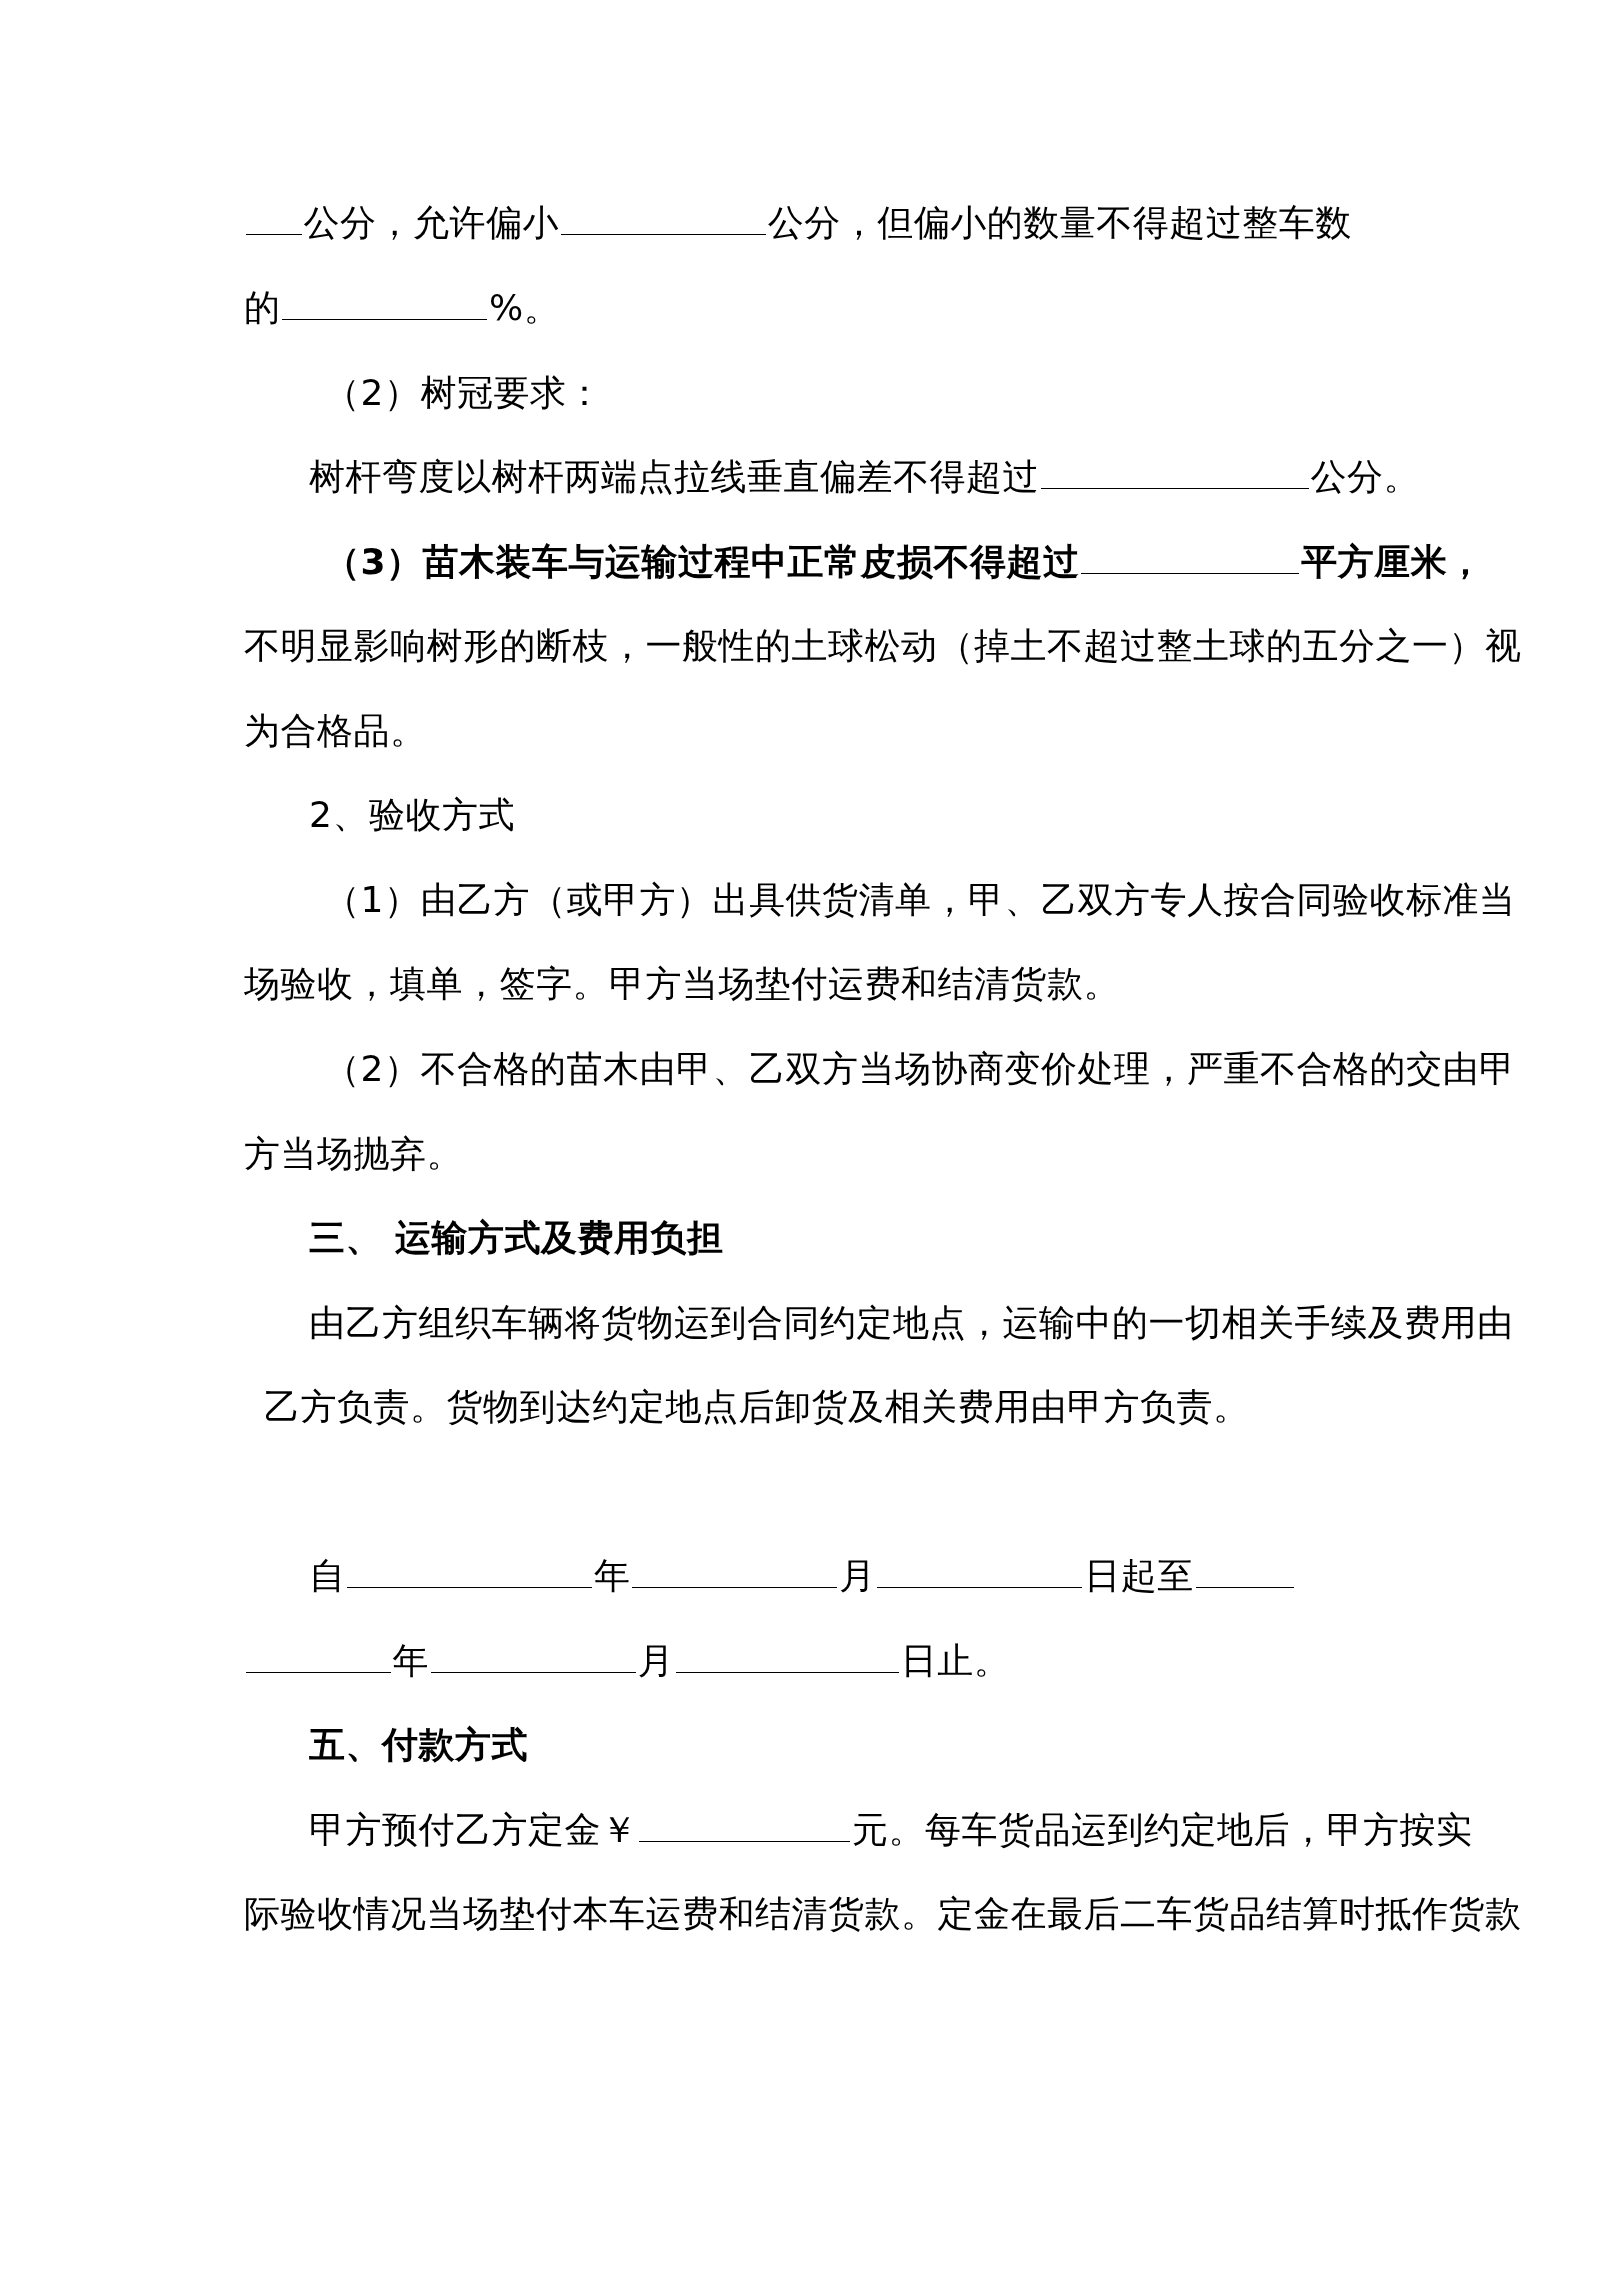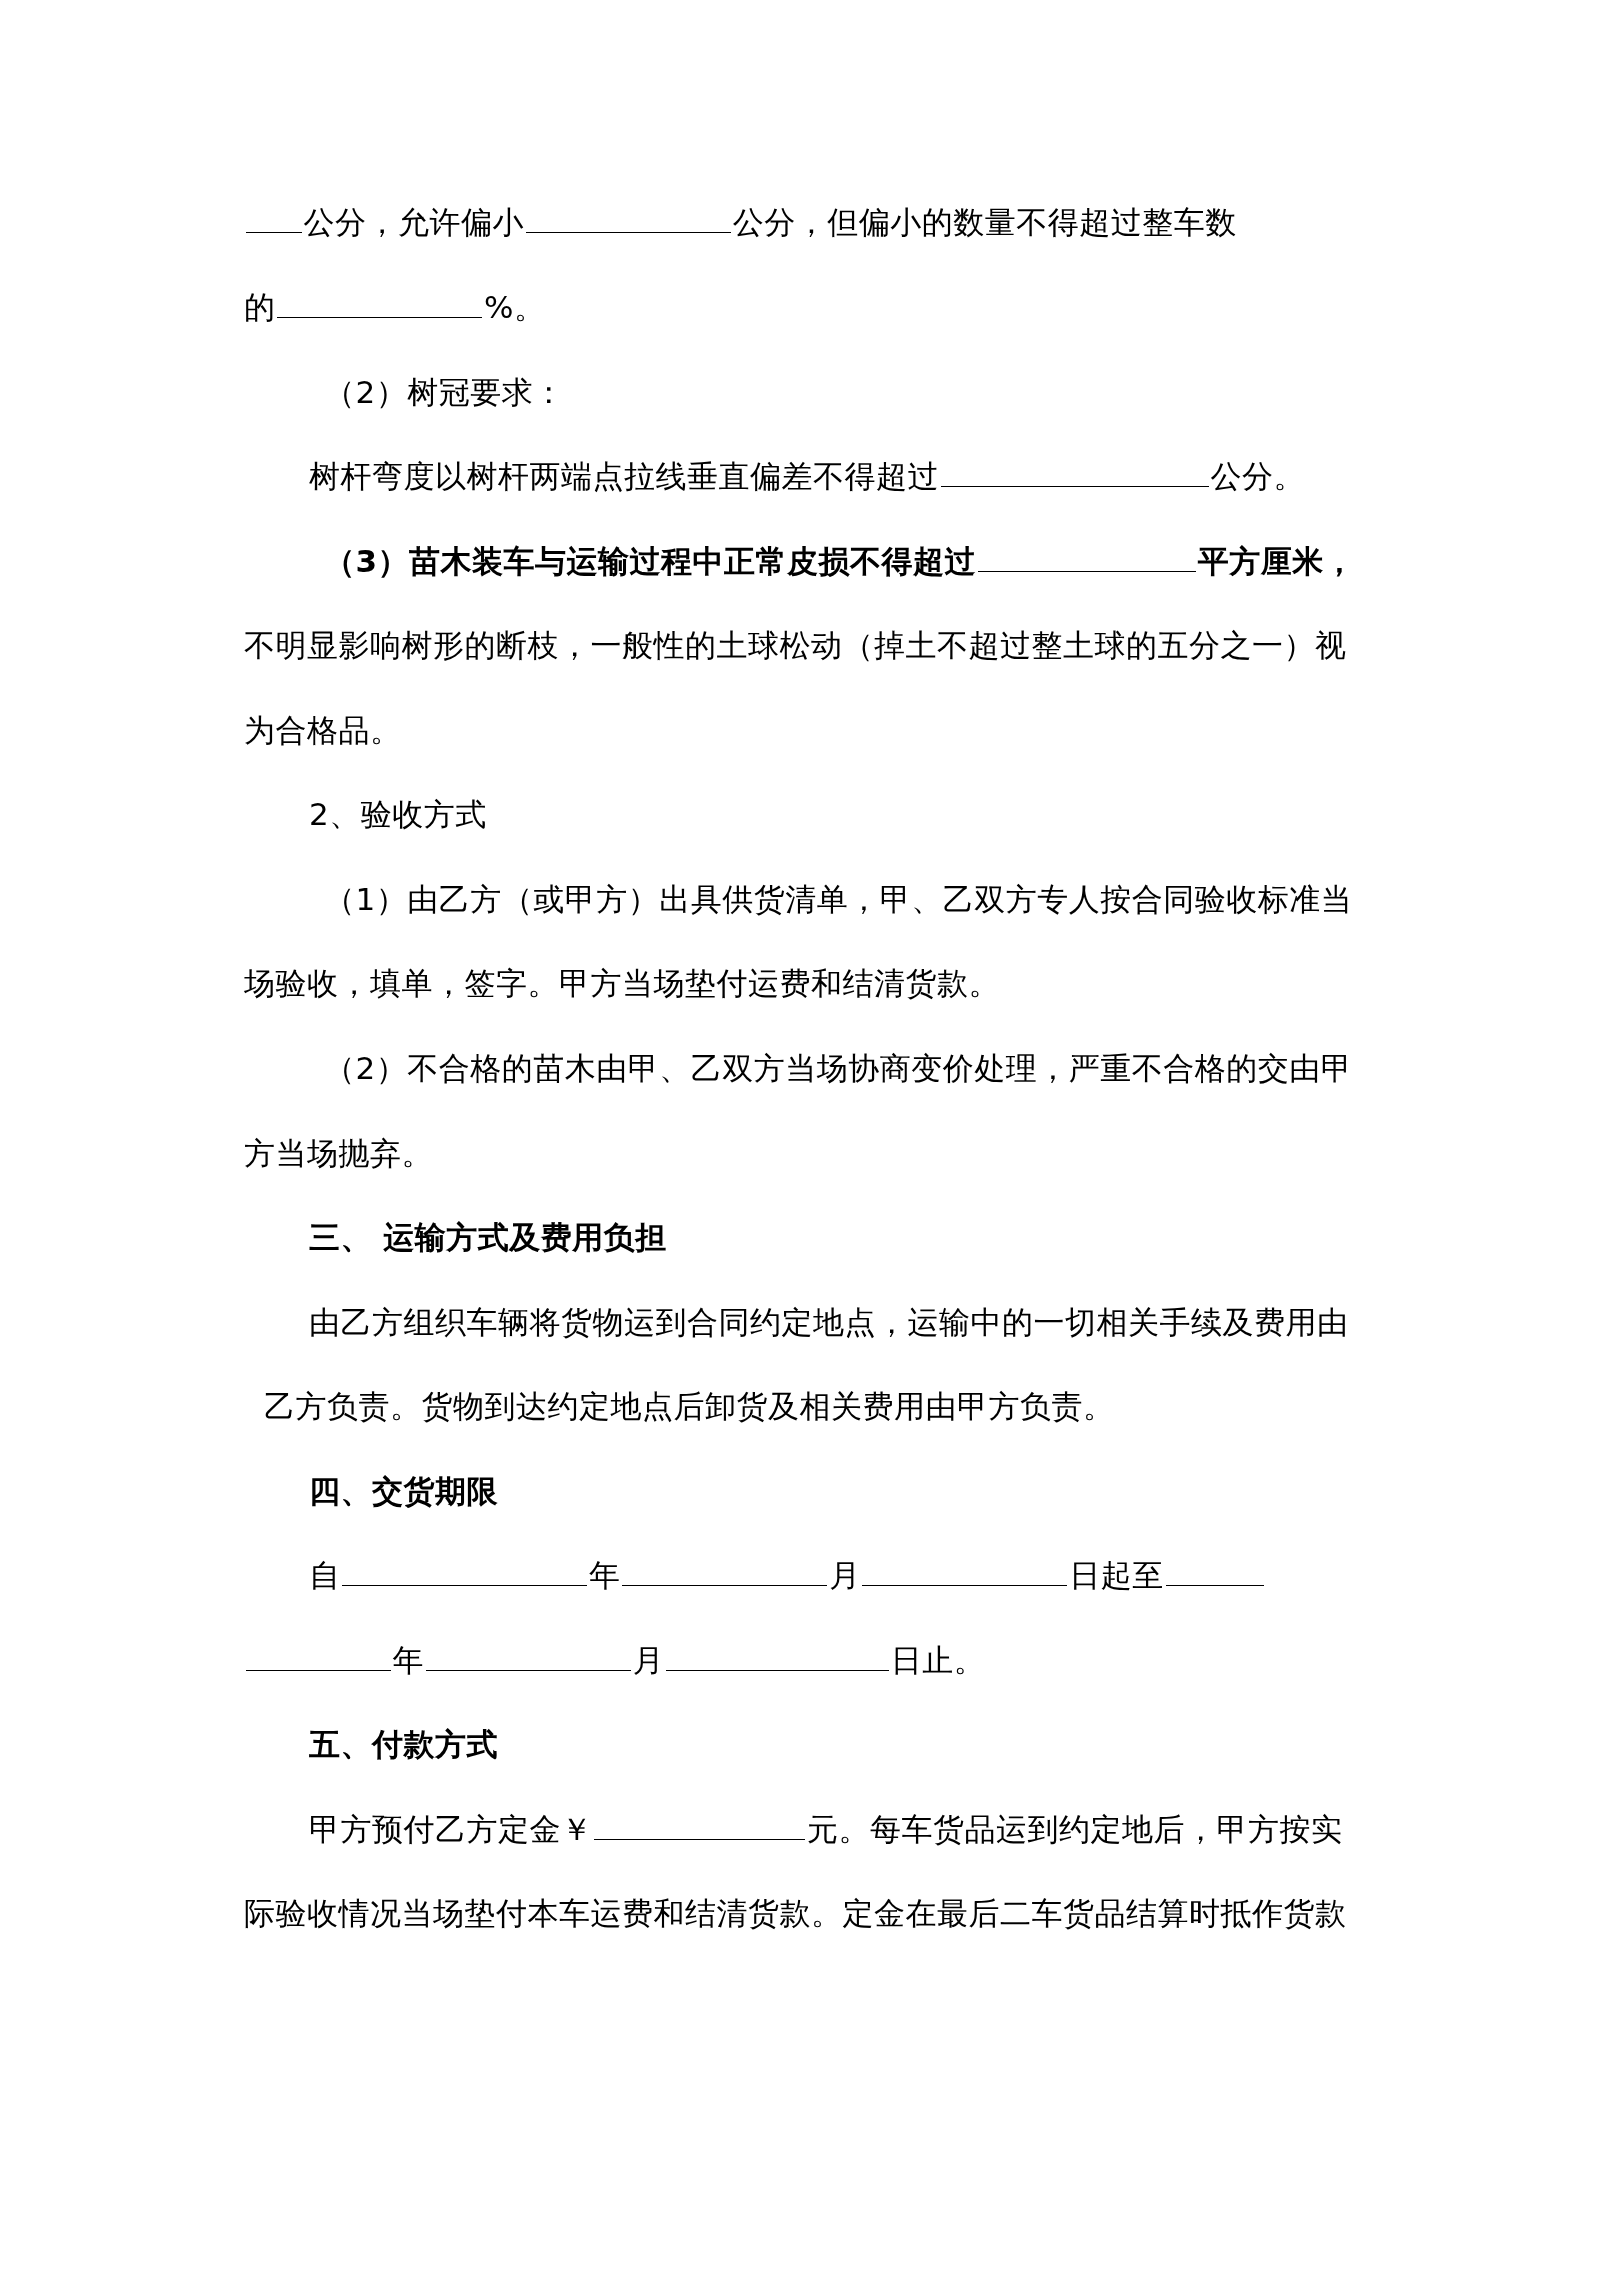--- a/index.html
+++ b/index.html
@@ -1,19 +1,19 @@
 <!DOCTYPE html>
 <html style="font-size:14.5px"><head>
 <meta charset="utf-8">
 <style>
   html, body { margin:0; padding:0; background:#ffffff; }
   body { width:1623px; height:2294px; position:relative; overflow:hidden;
          font-family:"DejaVu Sans", "Liberation Sans", sans-serif; color:#000; }
   .page { position:absolute; left:0; top:0; width:1623px; height:2294px; background:#fff; }
-  .line { position:absolute; left:244px; width:1136px; height:55px; font-size:31px;
+  .line { position:absolute; left:244px; width:1136px; height:55px; font-size:36px;
           line-height:55px; white-space:nowrap; letter-spacing:0.5px; }
   .indent { left:309px; }
   .indent2 { left:324px; }
   .bold { font-weight:bold; }
   .blank { display:inline-block; border-bottom:1.8px solid #000; height:31px; vertical-align:baseline; margin:0 1.8px; }
   .b-s { width:56px; }
   .b-m { width:205px; }
   .b-l { width:268px; }
   .b-ml { width:218px; }
   .b-xs { width:98px; }
@@ -48,21 +48,20 @@
   <div class="line indent" style="top:787px;">2、验收方式</div>
   <div class="line indent2" style="top:872px;">（1）由乙方（或甲方）出具供货清单，甲、乙双方专人按合同验收标准当</div>
   <div class="line" style="top:956px;">场验收，填单，签字。甲方当场垫付运费和结清货款。</div>
   <div class="line indent2" style="top:1041px;">（2）不合格的苗木由甲、乙双方当场协商变价处理，严重不合格的交由甲</div>
   <div class="line" style="top:1126px;">方当场抛弃。</div>
 
   <div class="line indent bold" style="top:1210px;">三、 运输方式及费用负担</div>
   <div class="line indent" style="top:1295px;">由乙方组织车辆将货物运到合同约定地点，运输中的一切相关手续及费用由</div>
   <div class="line" style="top:1379px;margin-left:20px;">乙方负责。货物到达约定地点后卸货及相关费用由甲方负责。</div>
 
-  <div class="line indent bold" style="top:1464px;">四、交货期限</div>
 
   <div class="line indent" style="top:1548px;">
     <span>自</span><span class="blank b-160" style="width:245px"></span><span>年</span><span class="blank b-m"></span><span>月</span><span class="blank b-m"></span><span>日起至</span><span class="blank b-xs"></span>
   </div>
 
   <div class="line" style="top:1633px;">
     <span class="blank" style="width:145px"></span><span>年</span><span class="blank b-m"></span><span>月</span><span class="blank" style="width:223px"></span><span>日止。</span>
   </div>
 
   <div class="line indent bold" style="top:1717px;">五、付款方式</div>

